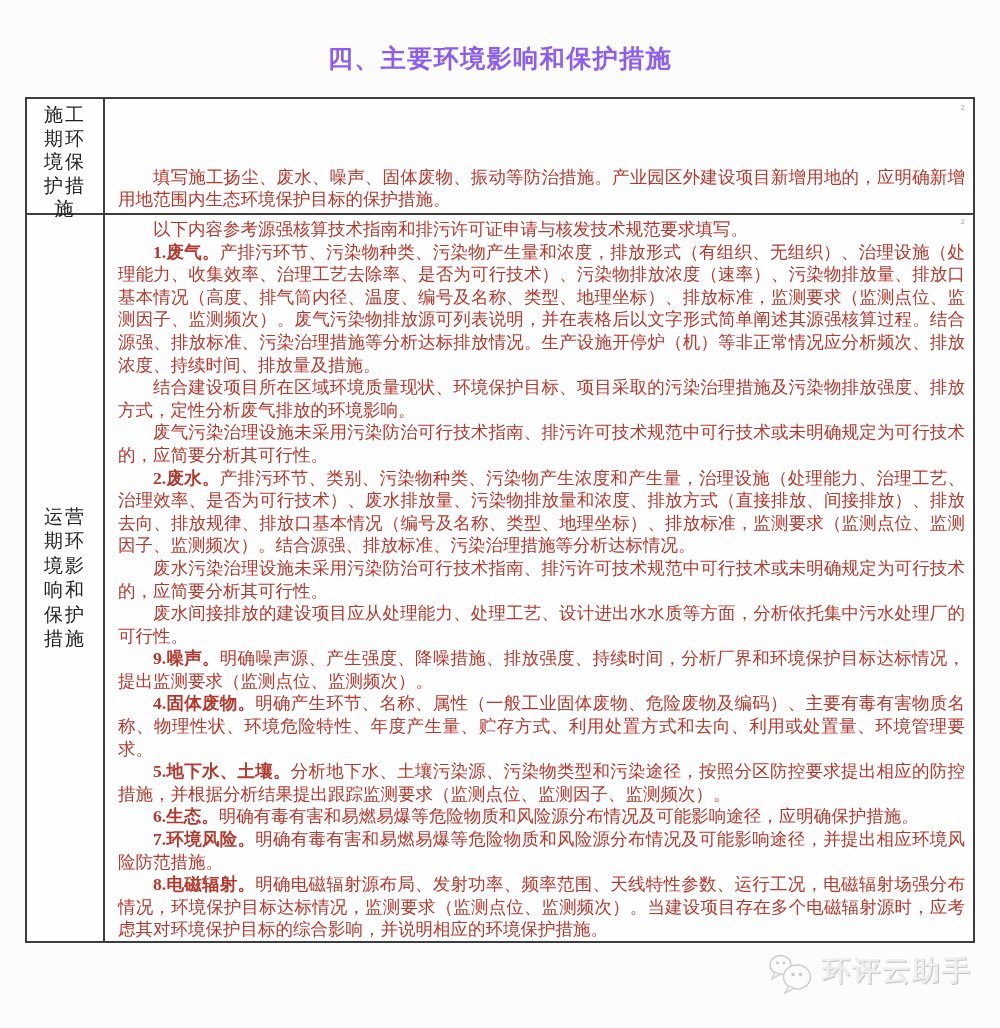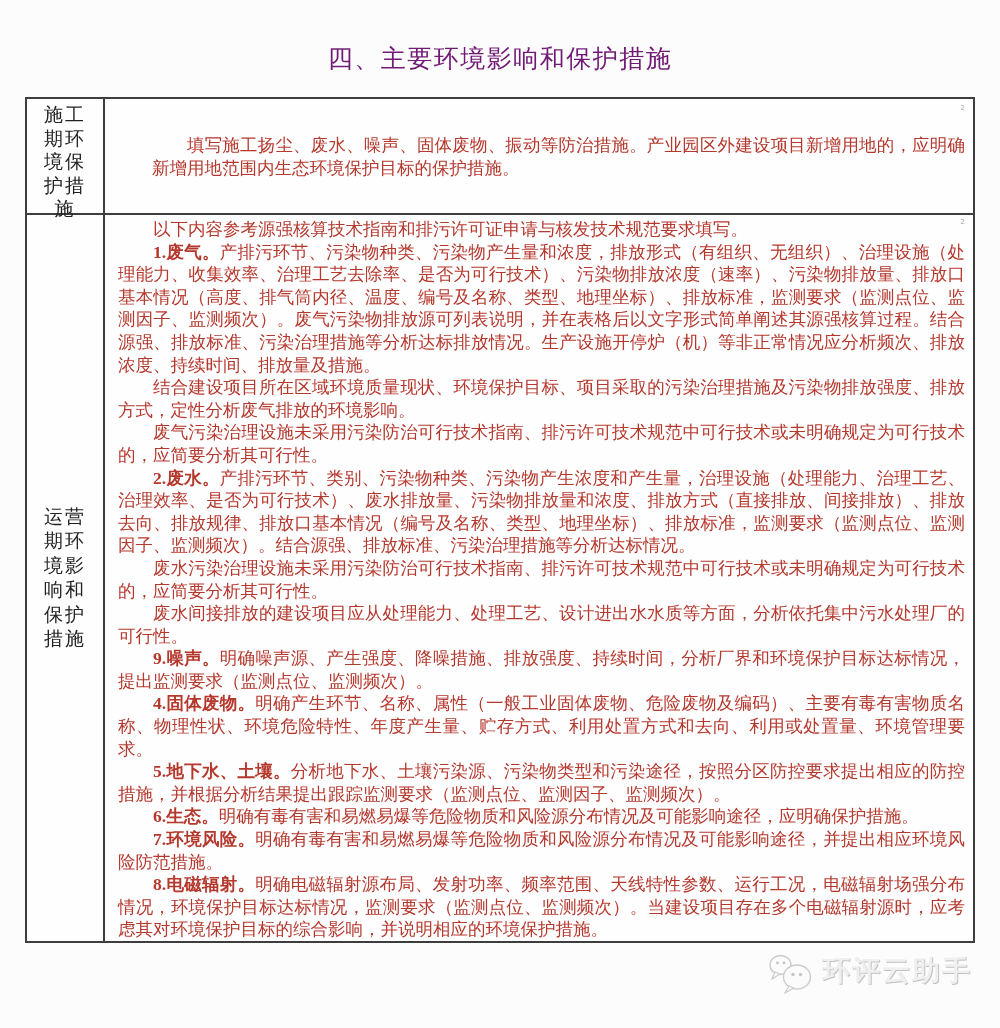--- a/index.html
+++ b/index.html
@@ -6,50 +6,50 @@
   html,body { width:1000px; height:1028px; }
   body {
     position:relative;
     background:#fcfcfc;
     font-family:"Liberation Serif","DejaVu Serif",serif;
     overflow:hidden;
   }
   .doc-title {
     position:absolute; top:42px; left:0; width:100%;
     text-align:center;
-    font-size:25px; font-weight:normal; color:#701a75;
+    font-size:25px; font-weight:bold; color:#8b5cf6;
     letter-spacing:1.5px;
   }
   .doc-table {
     position:absolute; left:25px; top:97px; width:950px;
     border:2px solid #3d3d3d;
     background:#fefefe;
   }
   .trow { display:flex; }
   .trow + .trow { border-top:2px solid #3d3d3d; }
   .rhead {
     width:78px; flex:0 0 78px;
     border-right:2px solid #3d3d3d;
     display:flex; flex-direction:column; align-items:center;
     color:#222; font-size:19px; line-height:23.5px;
     letter-spacing:2px;
   }
-  .row-0 { height:114px;gap:28px; }
+  .row-0 { height:114px; }
   .row-0 .rhead { justify-content:flex-start; padding-top:4px; }
   .row-1 { height:728px; }
   .row-1 .rhead { justify-content:center; line-height:24.5px;font-family:Liberation Serif, serif; }
   .rcell {
     flex:1 1 auto;
     padding:3px 8px 2px 13px;
     color:#b5382d;
     font-size:17.5px; line-height:22.6px;
     text-align:justify;
     overflow:hidden;
   }
-  .row-0 .rcell { display:flex; flex-direction:column; justify-content:center;margin-left:6px; }
+  .row-0 .rcell { display:flex; flex-direction:column; justify-content:flex-end; }
   .para { text-indent:2em; }
   .para b { font-weight:bold; }
   .end-mark {
     position:absolute; right:8px;
     color:#b9b9b9; font-size:12px;
     font-family:"DejaVu Sans",sans-serif;
   }
   .end-mark.m0 { top:4px; }
   .end-mark.m1 { top:118px; }
   .watermark {

